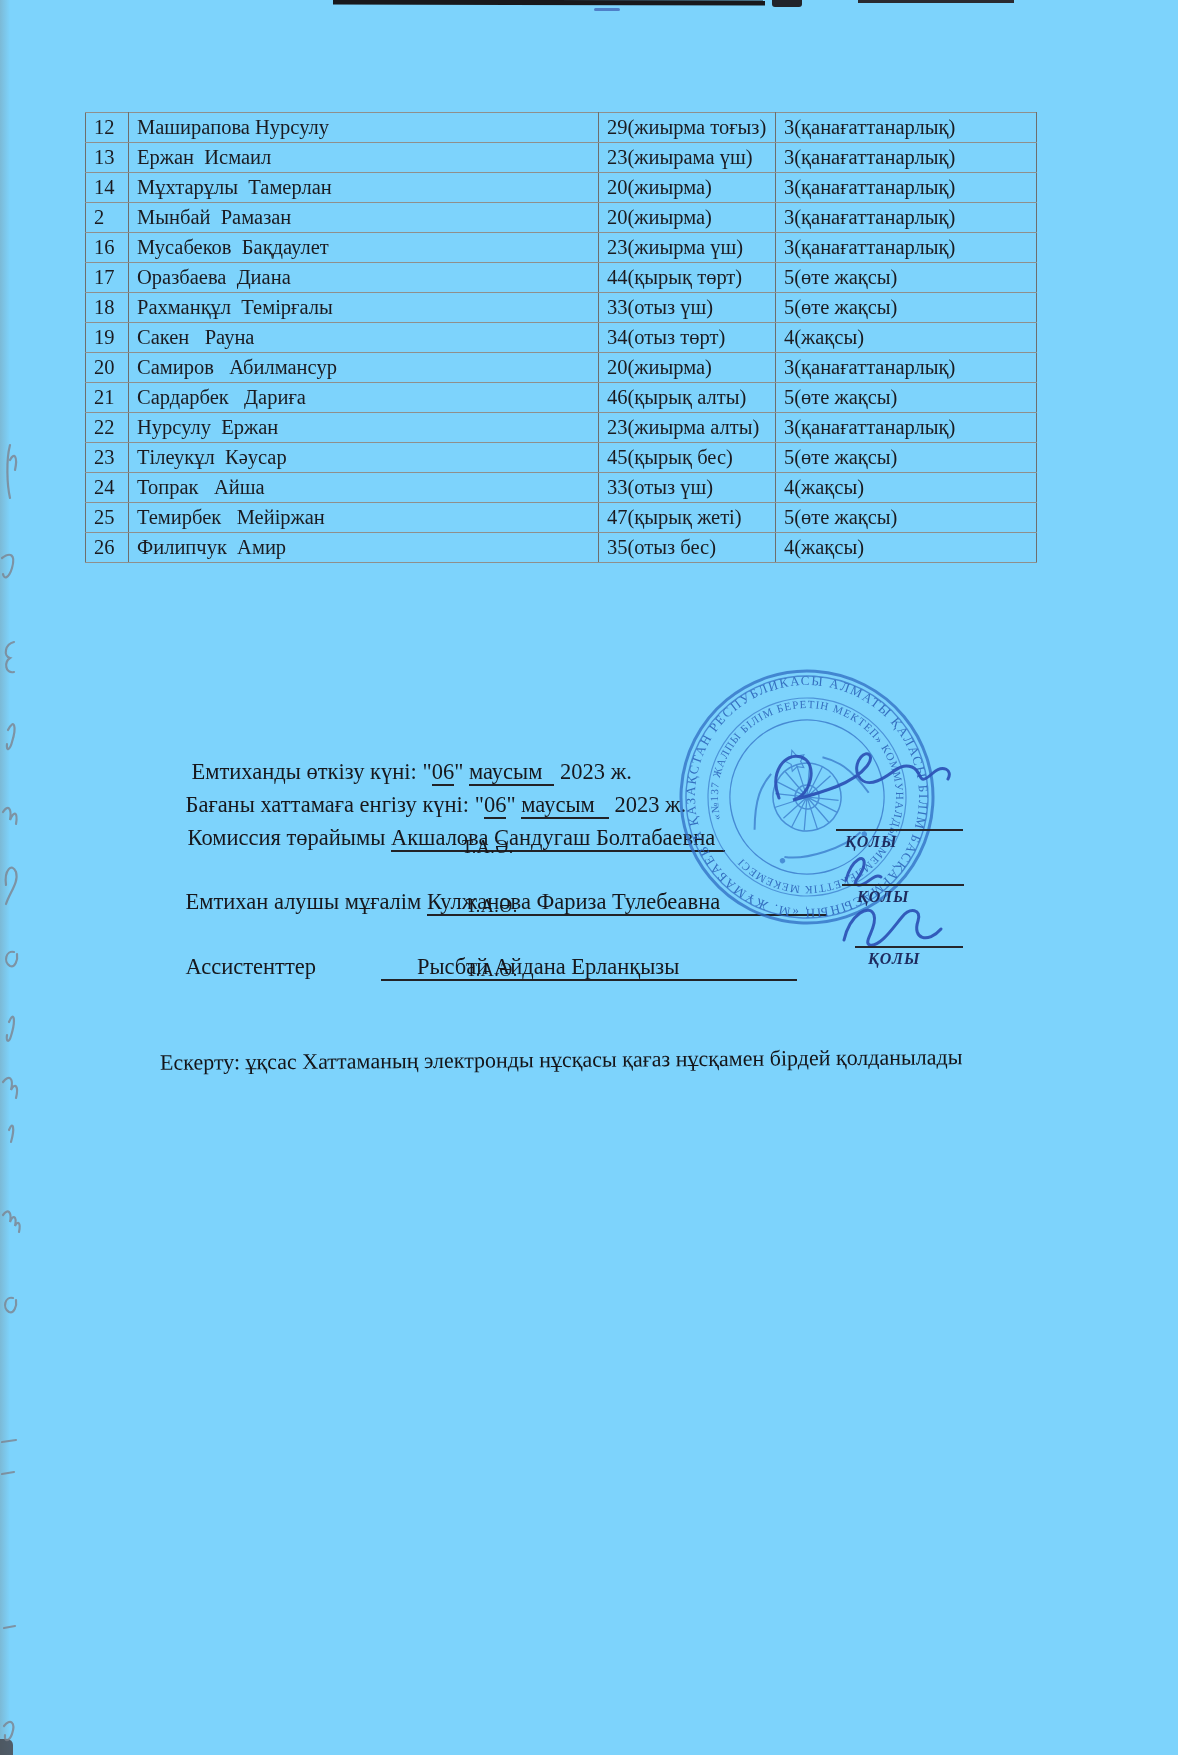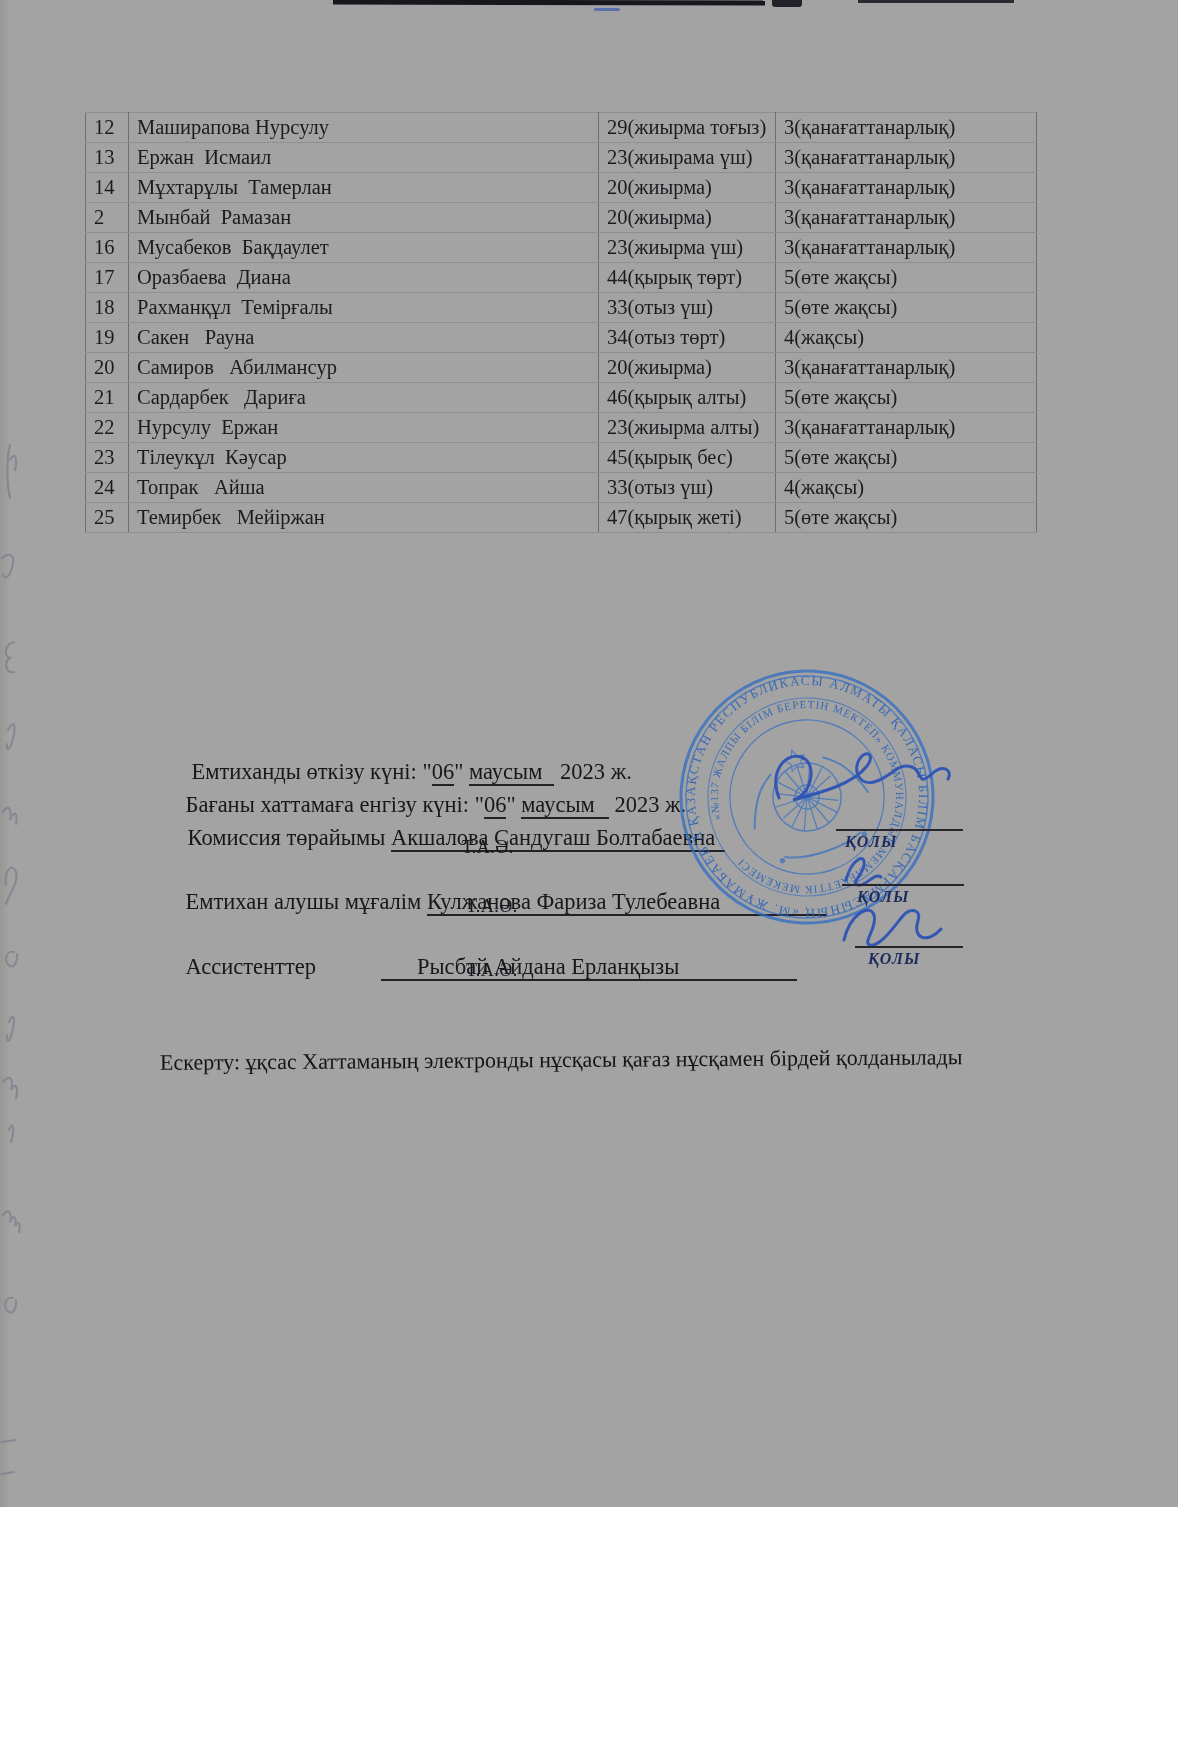--- a/index.html
+++ b/index.html
@@ -1,18 +1,18 @@
 <!DOCTYPE html>
 <html lang="kk"><head>
 <meta charset="utf-8">
 <style>
   html,body { margin:0; padding:0; background:#ffffff; }
   .page {
-    position:relative; width:1178px; height:1507px;
-    background:#a3a3a3; overflow:hidden;
+    position:relative; width:1178px; height:1755px;
+    background:#7dd3fc; overflow:hidden;
     font-family:"Liberation Serif", serif; color:#1c1c1e;
   }
   
   .edge-left {
     position:absolute; left:0; top:0; width:10px; height:100%;
     background:linear-gradient(90deg, rgba(120,120,115,.28), rgba(120,120,115,0));
     pointer-events:none;
   }
   .top-bar-1 { position:absolute; left:333px; top:0; width:432px; height:5px; background:#18181c; transform:rotate(.15deg); }
   .top-blue-dash { position:absolute; left:594px; top:8px; width:26px; height:3px; background:#3b5bb0; opacity:.7; border-radius:2px; }
@@ -166,20 +166,26 @@
       <td class="c-name">Топрак   Айша</td>
       <td class="c-score">33(отыз үш)</td>
       <td class="c-grade">4(жақсы)</td>
     </tr>
         <tr>
       <td class="c-num">25</td>
       <td class="c-name">Темирбек   Мейіржан</td>
       <td class="c-score">47(қырық жеті)</td>
       <td class="c-grade">5(өте жақсы)</td>
     </tr>
+        <tr>
+      <td class="c-num">26</td>
+      <td class="c-name">Филипчук  Амир</td>
+      <td class="c-score">35(отыз бес)</td>
+      <td class="c-grade">4(жақсы)</td>
+    </tr>
       </tbody>
   </table>
 
   <div class="fline" style="left:169px; top:733px;">
     <span>Емтиханды өткізу күні: "</span><span class="u">06</span><span>" </span><span class="u" style="padding-right:12px;">маусым</span><span> 2023 ж.</span>
   </div>
 
   <div class="fline" style="left:163px; top:766px;">
     <span>Бағаны хаттамаға енгізу күні: "</span><span class="u">06</span><span>" </span><span class="u" style="padding-right:14px;">маусым</span><span> 2023 ж.</span>
   </div>

